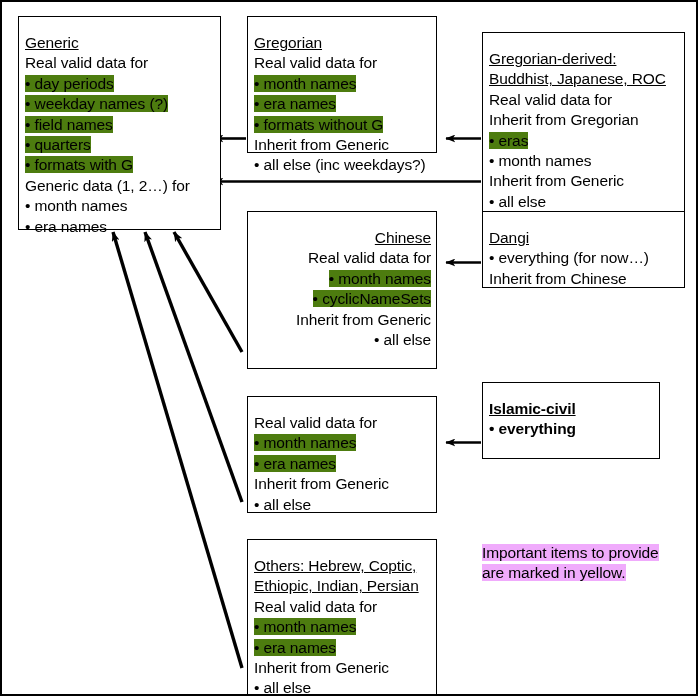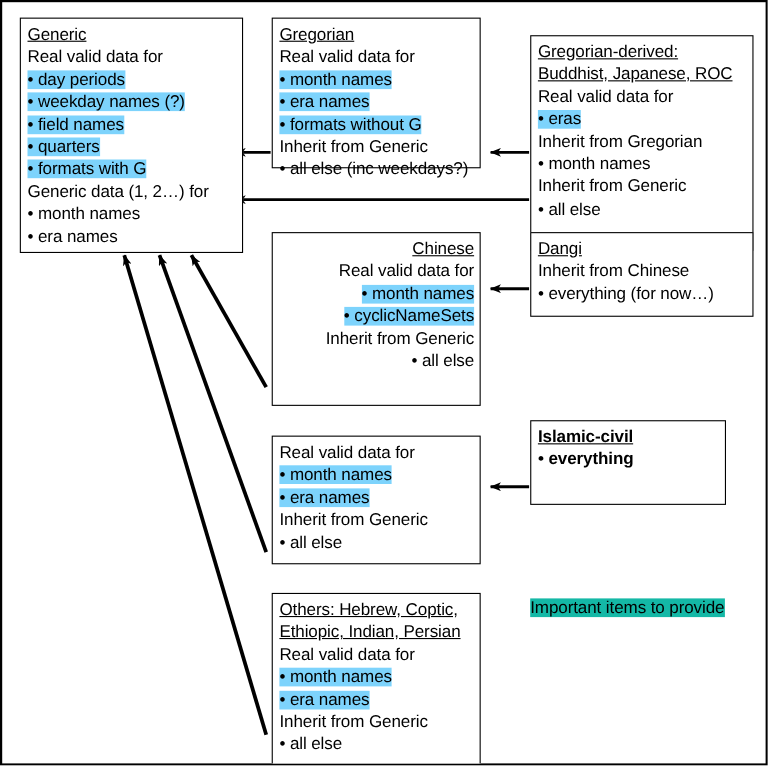--- a/index.html
+++ b/index.html
@@ -14,37 +14,37 @@
     background:#ffffff;
     border:2px solid #000000;
     box-sizing:border-box;
     overflow:hidden;
   }
   .box{
     position:absolute;
     border:1px solid #000000;
     background:#ffffff;
     box-sizing:border-box;
-    padding:5px 5px 3px 6px;
+    padding:16px 5px 3px 6px;
     z-index:3;
   }
   .ln{
     font-size:15.5px;
     line-height:20.4px;
     color:#000000;
     white-space:nowrap;
     letter-spacing:-0.1px;
   }
   .title{ text-decoration:underline; }
-  .hl > span{ background:#7dd3fc; }
+  .hl > span{ background:#4d7c0f; }
   .note{
     position:absolute;
     z-index:3;
   }
-  .note .ln > span{ background:#14b8a6; }
+  .note .ln > span{ background:#f0abfc; }
   svg.arrows{
     position:absolute;
     left:0; top:0;
     width:698px; height:696px;
     z-index:1;
     pointer-events:none;
   }
 </style>
 </head>
 <body>
@@ -111,40 +111,40 @@
     <div class="ln hl"><span>• era names</span></div>
     <div class="ln hl"><span>• formats without G</span></div>
     <div class="ln">Inherit from Generic</div>
     <div class="ln">• all else (inc weekdays?)</div>
   </div>
 
   <div class="box" style="left:480px; top:30px; width:203px; height:196px;">
     <div class="ln title">Gregorian-derived:</div>
     <div class="ln title">Buddhist, Japanese, ROC</div>
     <div class="ln">Real valid data for</div>
+    <div class="ln">Inherit from Gregorian</div>
     <div class="ln hl"><span>• eras</span></div>
-    <div class="ln">Inherit from Gregorian</div>
     <div class="ln">• month names</div>
     <div class="ln">Inherit from Generic</div>
     <div class="ln">• all else</div>
   </div>
 
   <div class="box" style="left:245px; top:209px; width:190px; height:158px;text-align:right;">
     <div class="ln title">Chinese</div>
     <div class="ln">Real valid data for</div>
     <div class="ln hl"><span>• month names</span></div>
     <div class="ln hl"><span>• cyclicNameSets</span></div>
     <div class="ln">Inherit from Generic</div>
     <div class="ln">• all else</div>
   </div>
 
   <div class="box" style="left:480px; top:209px; width:203px; height:77px;">
     <div class="ln title">Dangi</div>
+    <div class="ln">• everything (for now…)</div>
     <div class="ln">Inherit from Chinese</div>
-    <div class="ln">• everything (for now…)</div>
   </div>
 
   <div class="box" style="left:245px; top:394px; width:190px; height:117px;">
     <div class="ln">Real valid data for</div>
     <div class="ln hl"><span>• month names</span></div>
     <div class="ln hl"><span>• era names</span></div>
     <div class="ln">Inherit from Generic</div>
     <div class="ln">• all else</div>
   </div>
 
@@ -158,15 +158,16 @@
     <div class="ln title">Ethiopic, Indian, Persian</div>
     <div class="ln">Real valid data for</div>
     <div class="ln hl"><span>• month names</span></div>
     <div class="ln hl"><span>• era names</span></div>
     <div class="ln">Inherit from Generic</div>
     <div class="ln">• all else</div>
   </div>
 
   <div class="note" style="left:480px; top:541px;">
     <div class="ln"><span>Important items to provide</span></div>
+    <div class="ln"><span>are marked in yellow.</span></div>
   </div>
 
 </div>
 
 </body></html>

